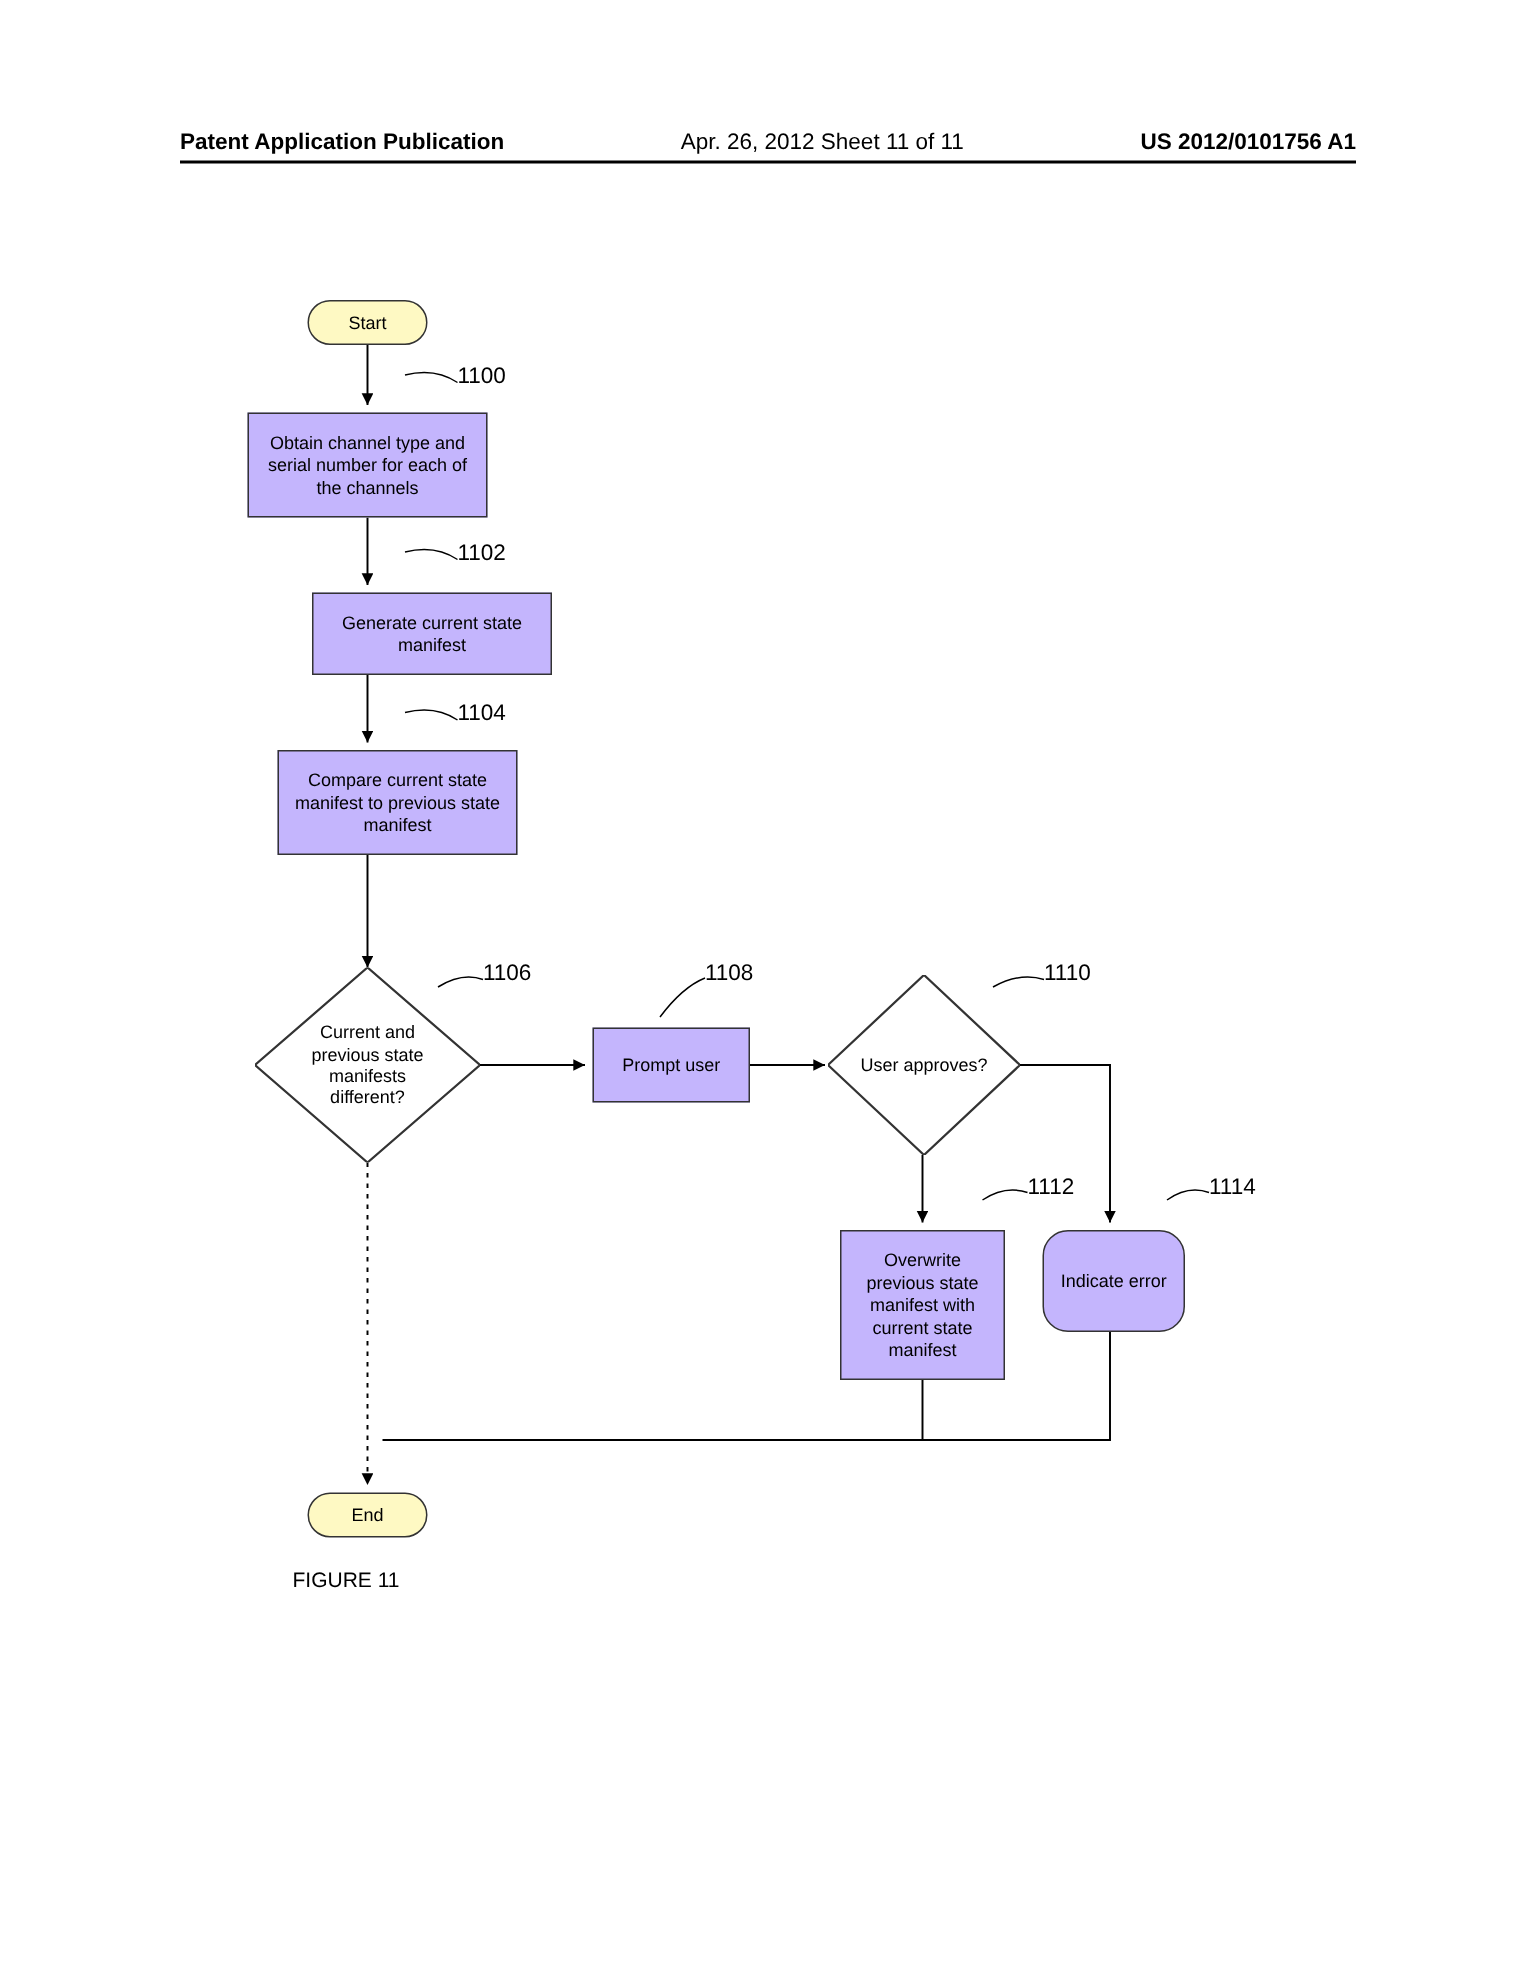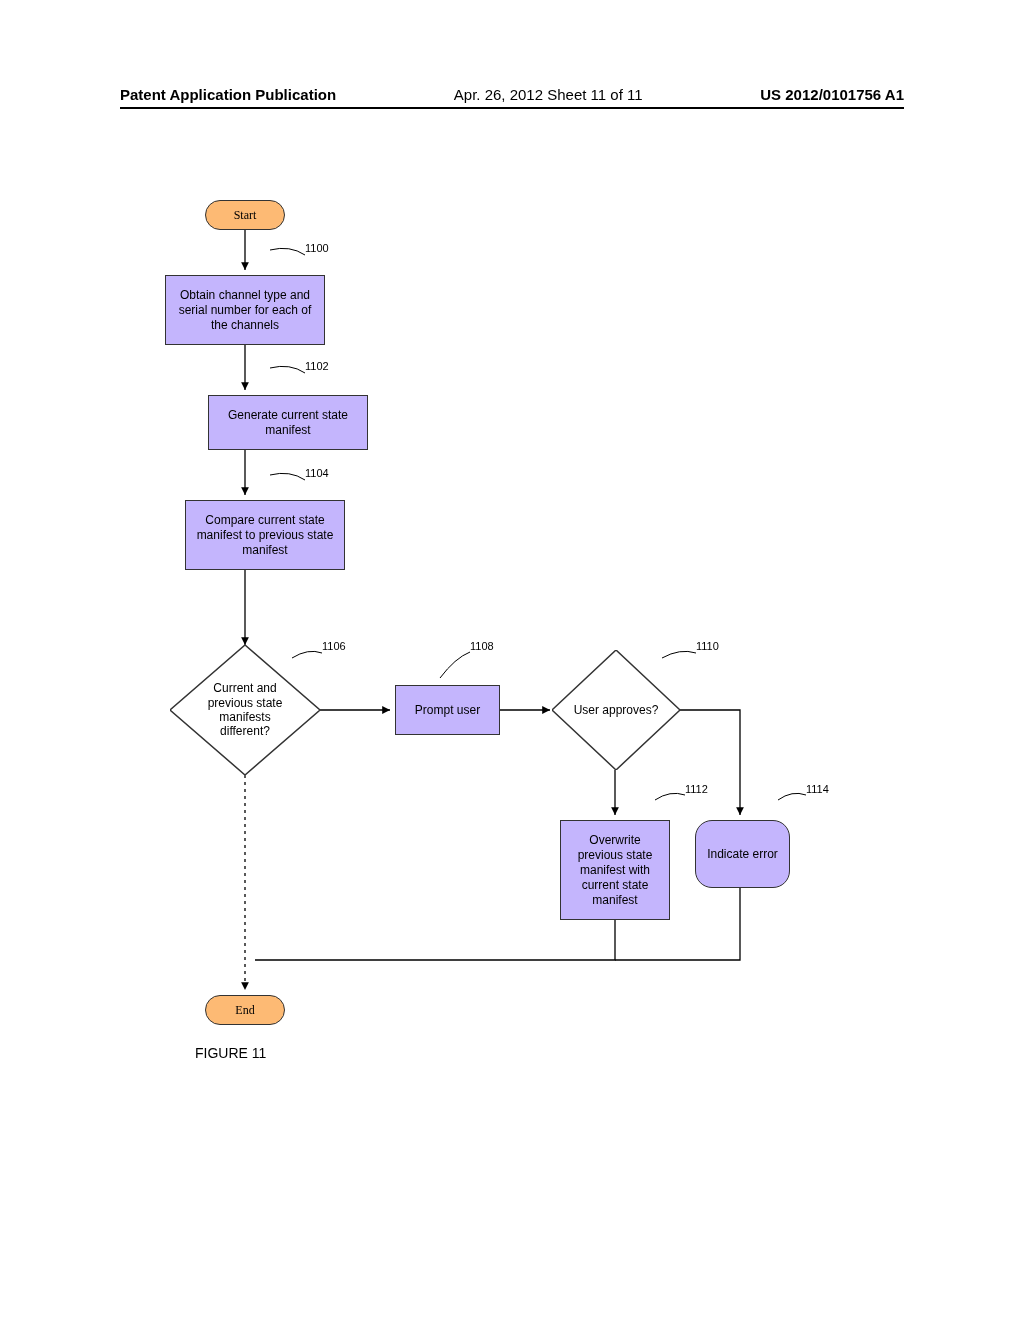--- a/index.html
+++ b/index.html
@@ -39,22 +39,21 @@
     line-height: 1.25;
     text-align: center;
     display: flex;
     align-items: center;
     justify-content: center;
     padding: 6px 8px;
   }
   .terminator {
     border: 1.5px solid #333;
     border-radius: 18px;
-    background: #fdba74;
-    font-family: Liberation Serif, serif;
+    background: #fef9c3;
   }
   .process {
     border: 1.5px solid #333;
     background: #c4b5fd;
   }
   .decision-wrap {
     position: absolute;
   }
   .decision-wrap svg { display: block; }
   .decision-text {
@@ -63,21 +62,21 @@
     display: flex;
     align-items: center;
     justify-content: center;
     font-size: 12px;
     line-height: 1.2;
     text-align: center;
     padding: 0 28px;
   }
   .callout {
     position: absolute;
-    font-size: 11px;
+    font-size: 15px;
   }
   .fig-label {
     position: absolute;
     font-size: 14px;
   }
 </style>
 </head>
 <body>
 
 <div class="header">

